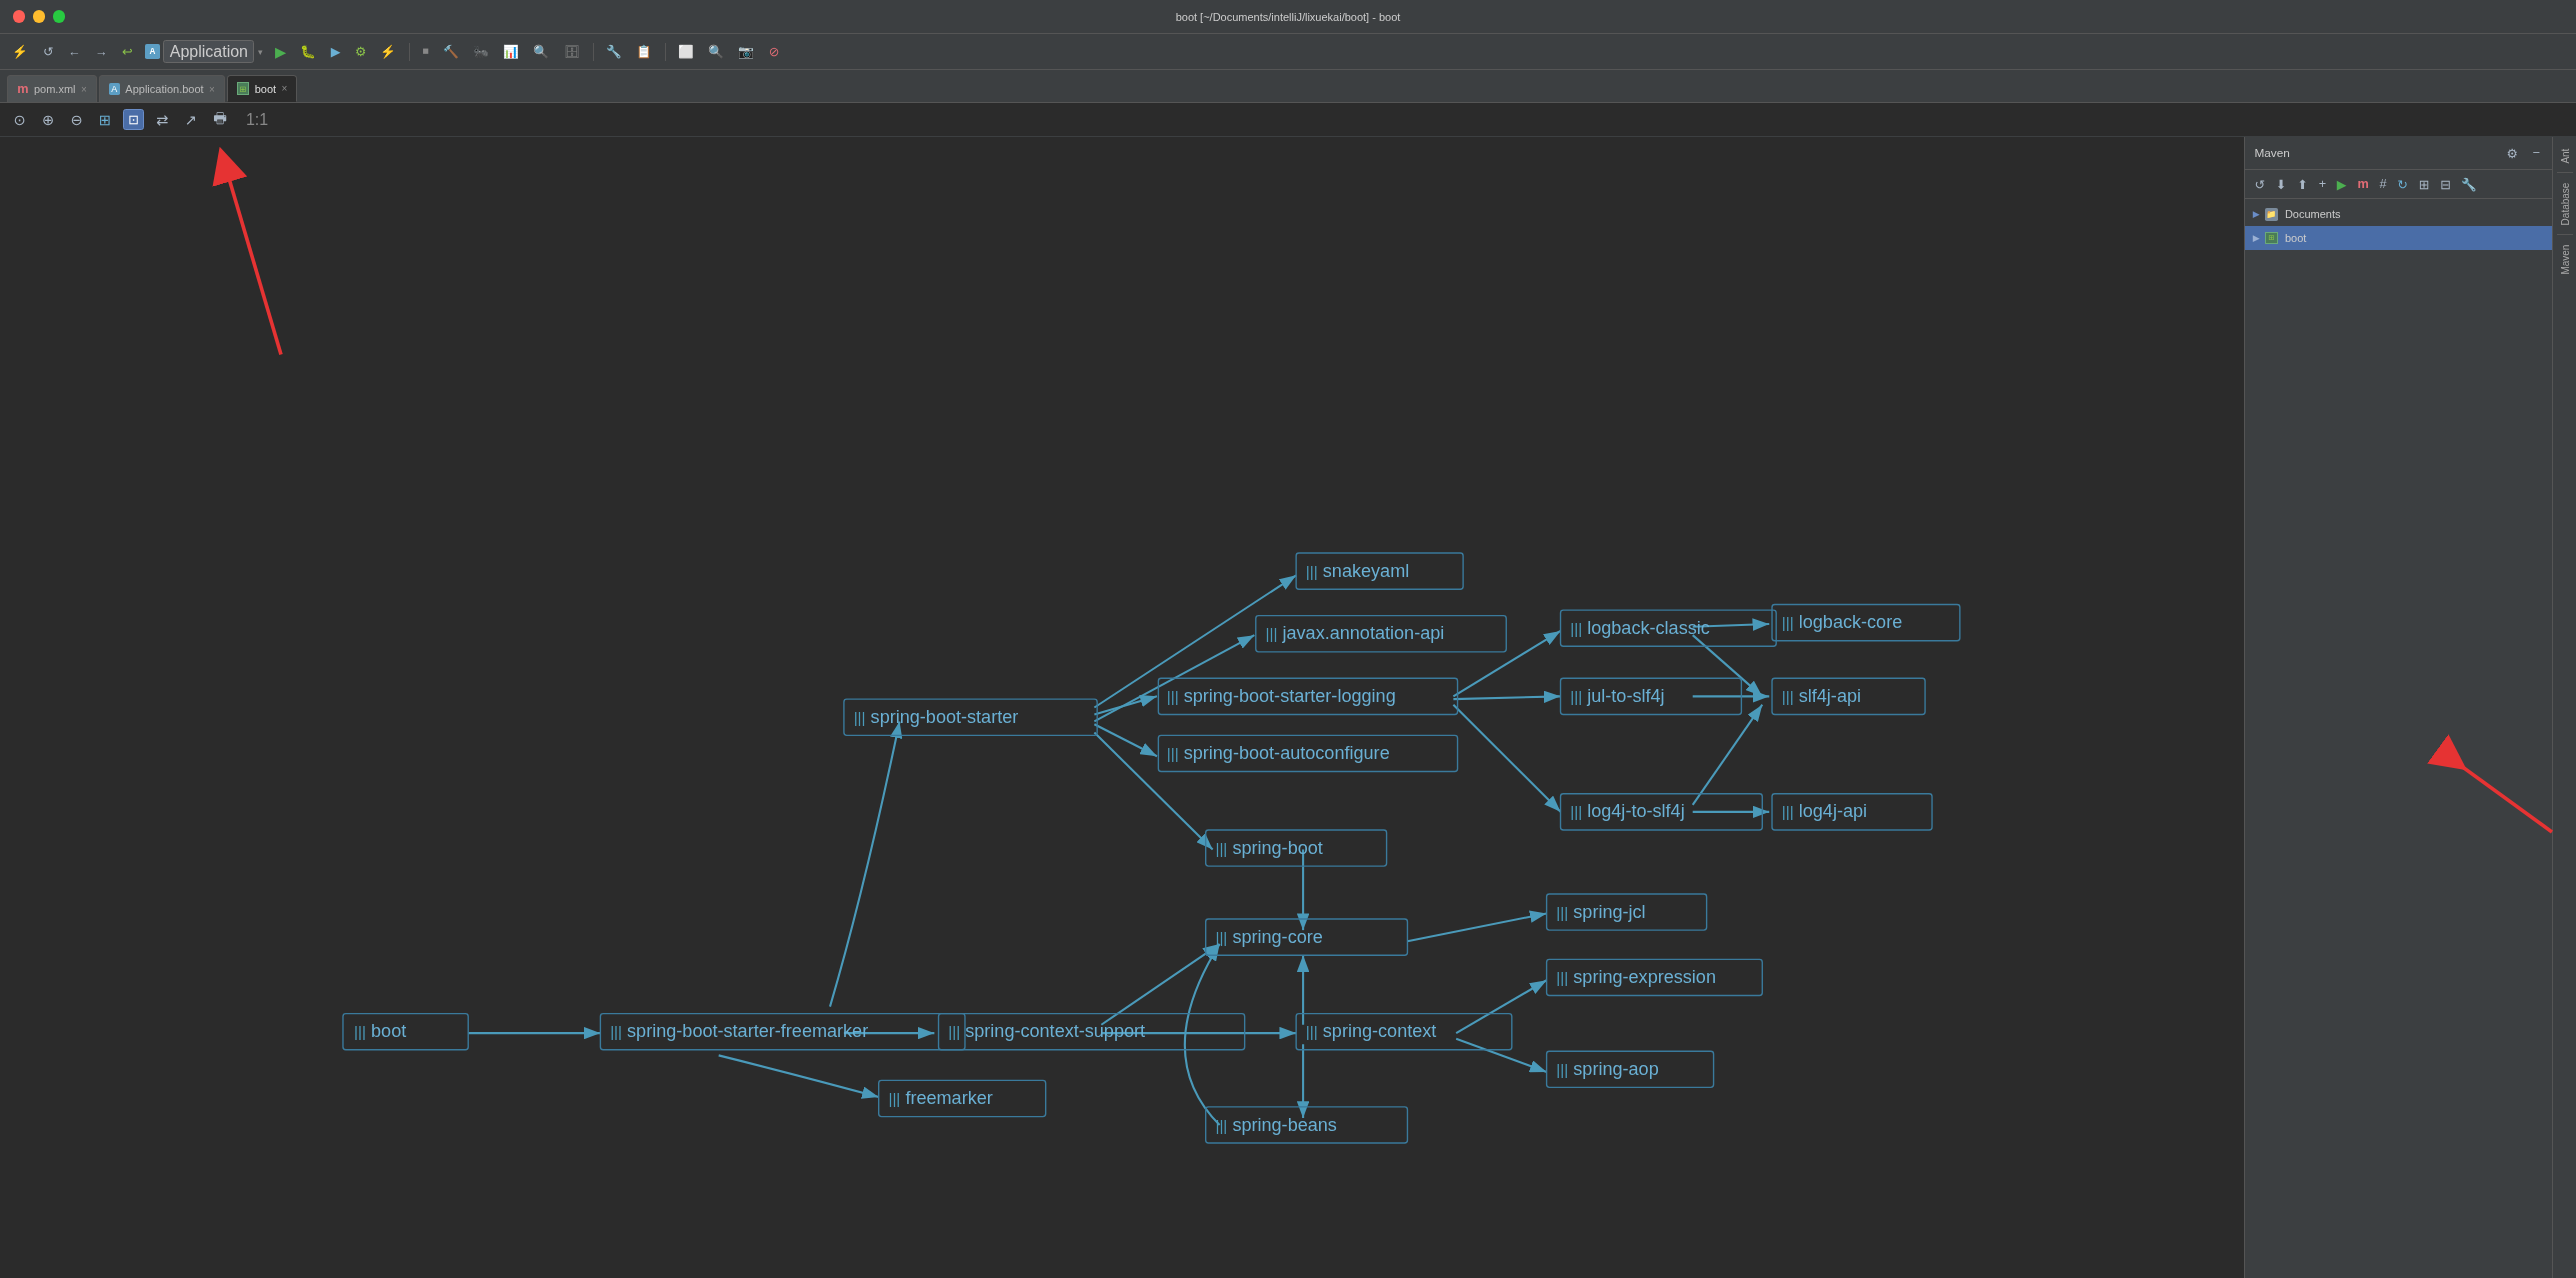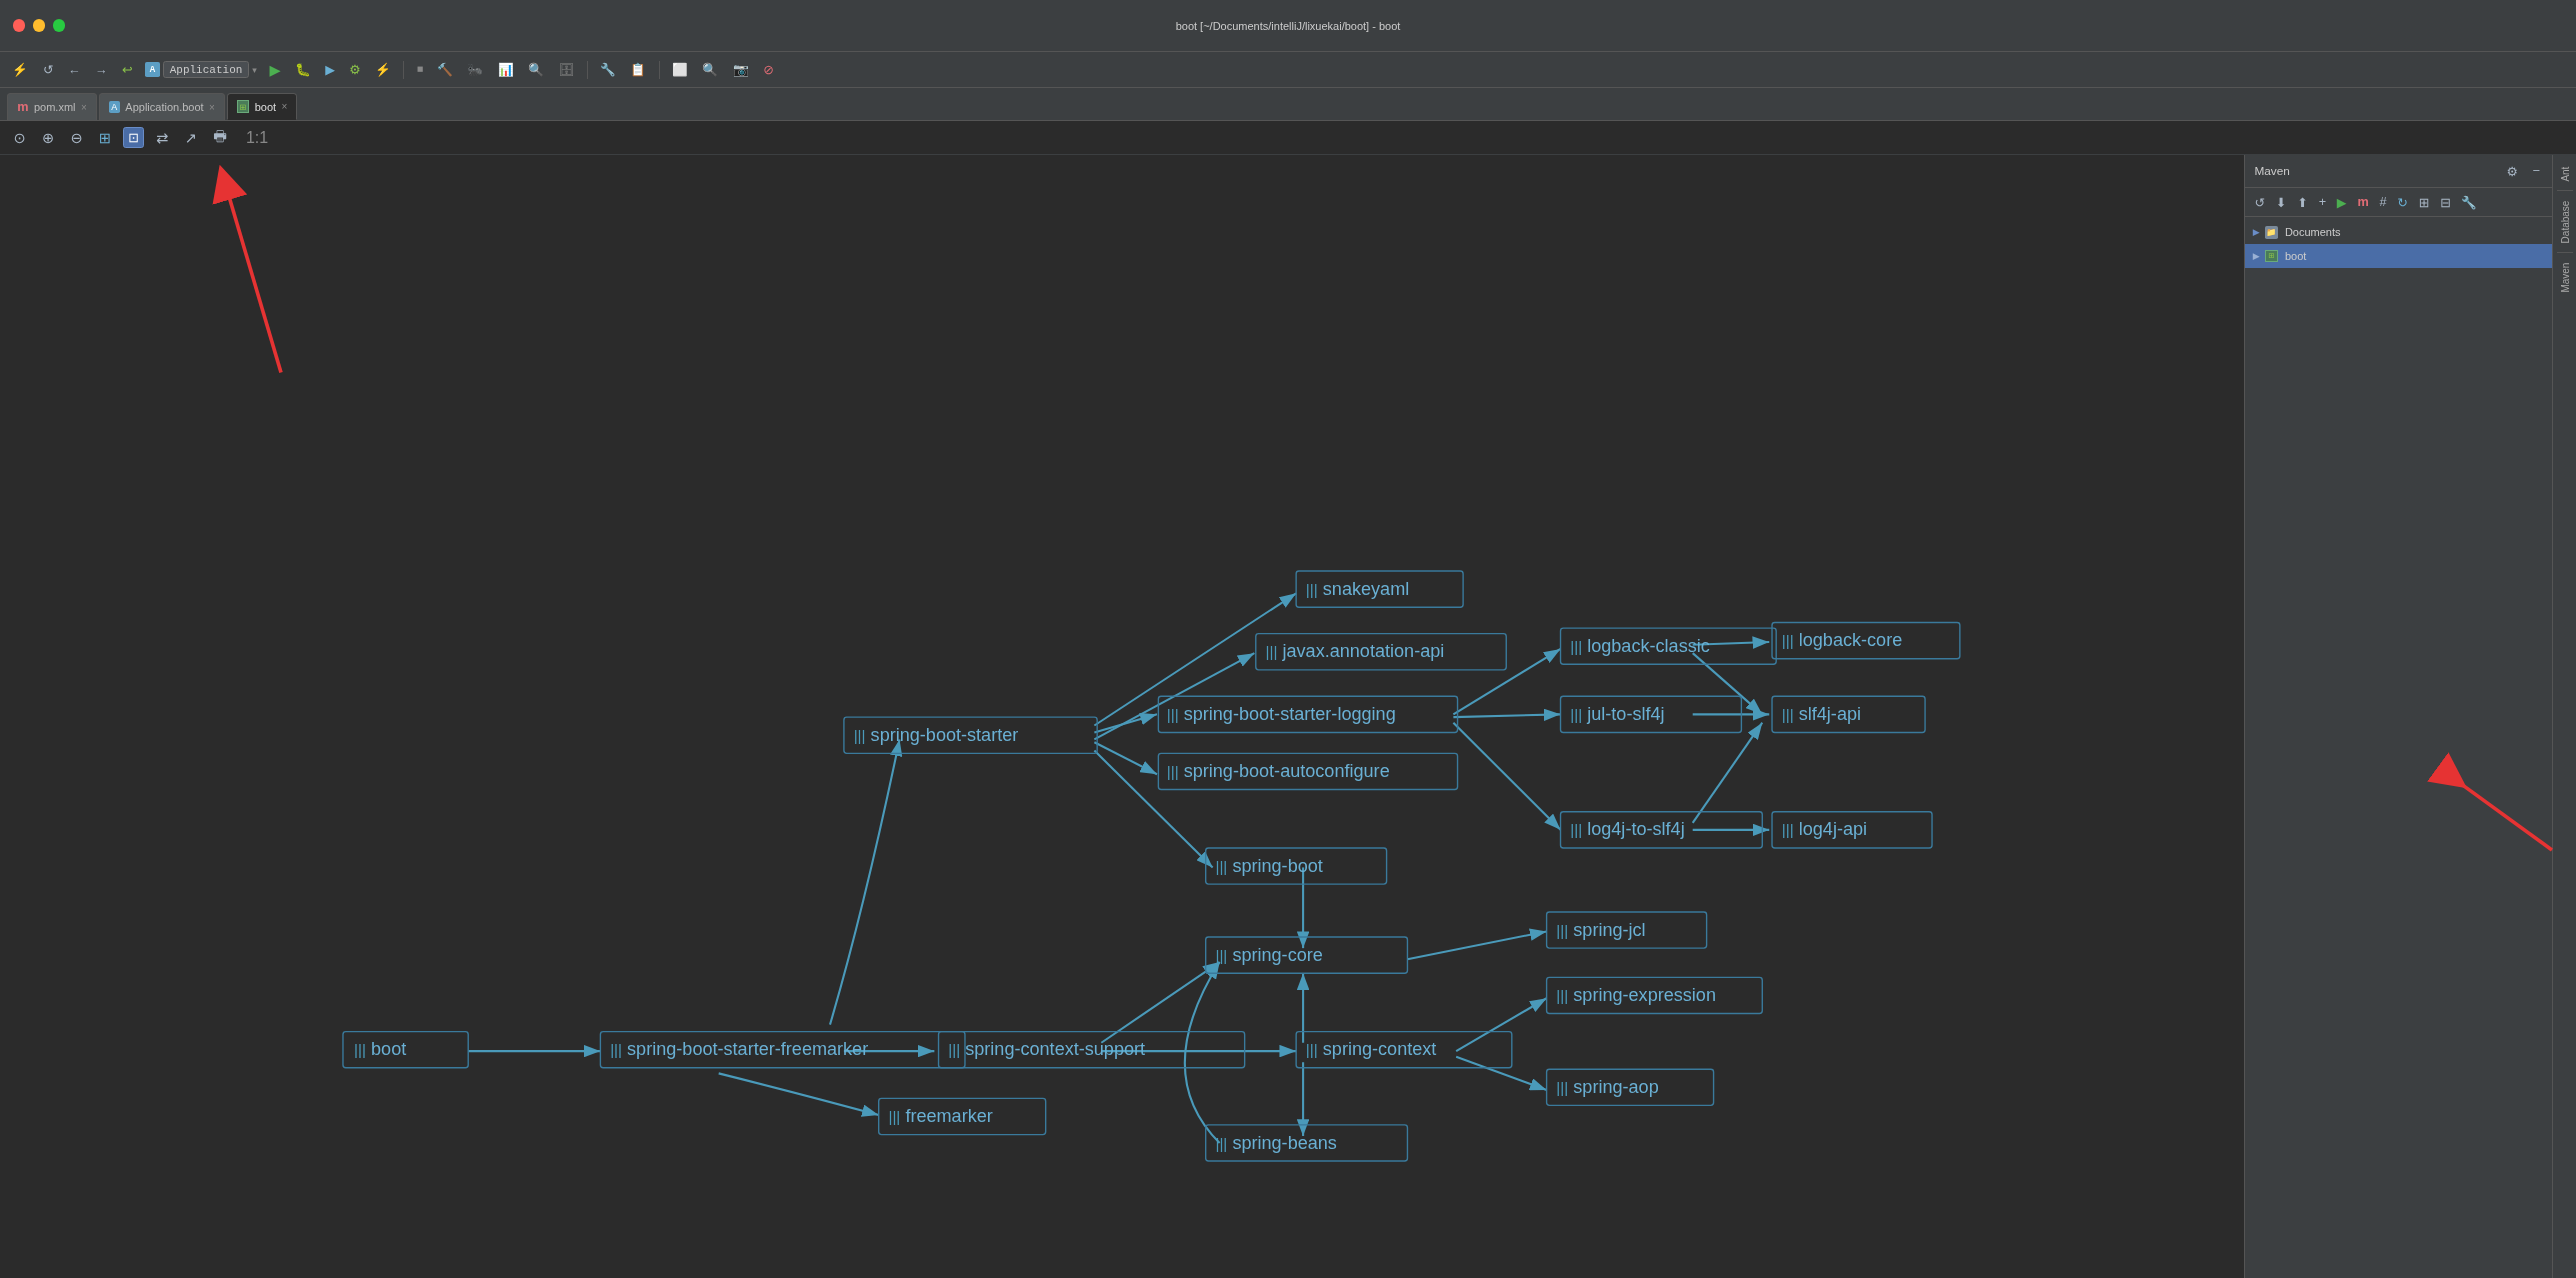--- a/index.html
+++ b/index.html
@@ -9,21 +9,21 @@
       font-size: 11px;
       color: #ccc;
       width: 2576px;
       height: 1278px;
       overflow: hidden;
       position: relative;
     }
 
     
     #titlebar {
-      height: 52px;
+      height: 34px;
       background: #3c3f41;
       display: flex;
       align-items: center;
       justify-content: center;
       position: relative;
       border-bottom: 0.9px solid #555;
     }
     #titlebar .traffic-lights {
       position: absolute;
       left: 12.7px;
@@ -281,21 +281,21 @@
 <div id="toolbar">
 
   <button class="toolbar-btn">⚡</button>
   <button class="toolbar-btn">↺</button>
   <button class="toolbar-btn">←</button>
   <button class="toolbar-btn">→</button>
   <button class="toolbar-btn" style="color:#8bc34a">↩</button>
 
   <div style="display:flex;align-items:center;gap:3.6px;margin:0 3.6px;">
     <div style="background:#5c9ec4;border-radius:1.8px;width:14.5px;height:14.5px;display:flex;align-items:center;justify-content:center;color:white;font-size:8.2px;font-weight:bold;">A</div>
-    <span style="color:#ccc;font-size:11px;background:#4a4e52;padding:1.8px 5.4px;border-radius:2.7px;border:0.9px solid #666;font-family:Liberation Mono, monospace;">Application</span>
+    <span style="color:#ccc;font-size:16px;background:#4a4e52;padding:1.8px 5.4px;border-radius:2.7px;border:0.9px solid #666;">Application</span>
     <span style="color:#888;font-size:9px;">▾</span>
   </div>
 
   <button class="toolbar-btn play-icon">▶</button>
   <button class="toolbar-btn toolbar-icon-green">🐛</button>
   <button class="toolbar-btn toolbar-icon-blue">▶</button>
   <button class="toolbar-btn toolbar-icon-green">⚙</button>
   <button class="toolbar-btn toolbar-icon-green">⚡</button>
 
   <div class="toolbar-sep"></div>

